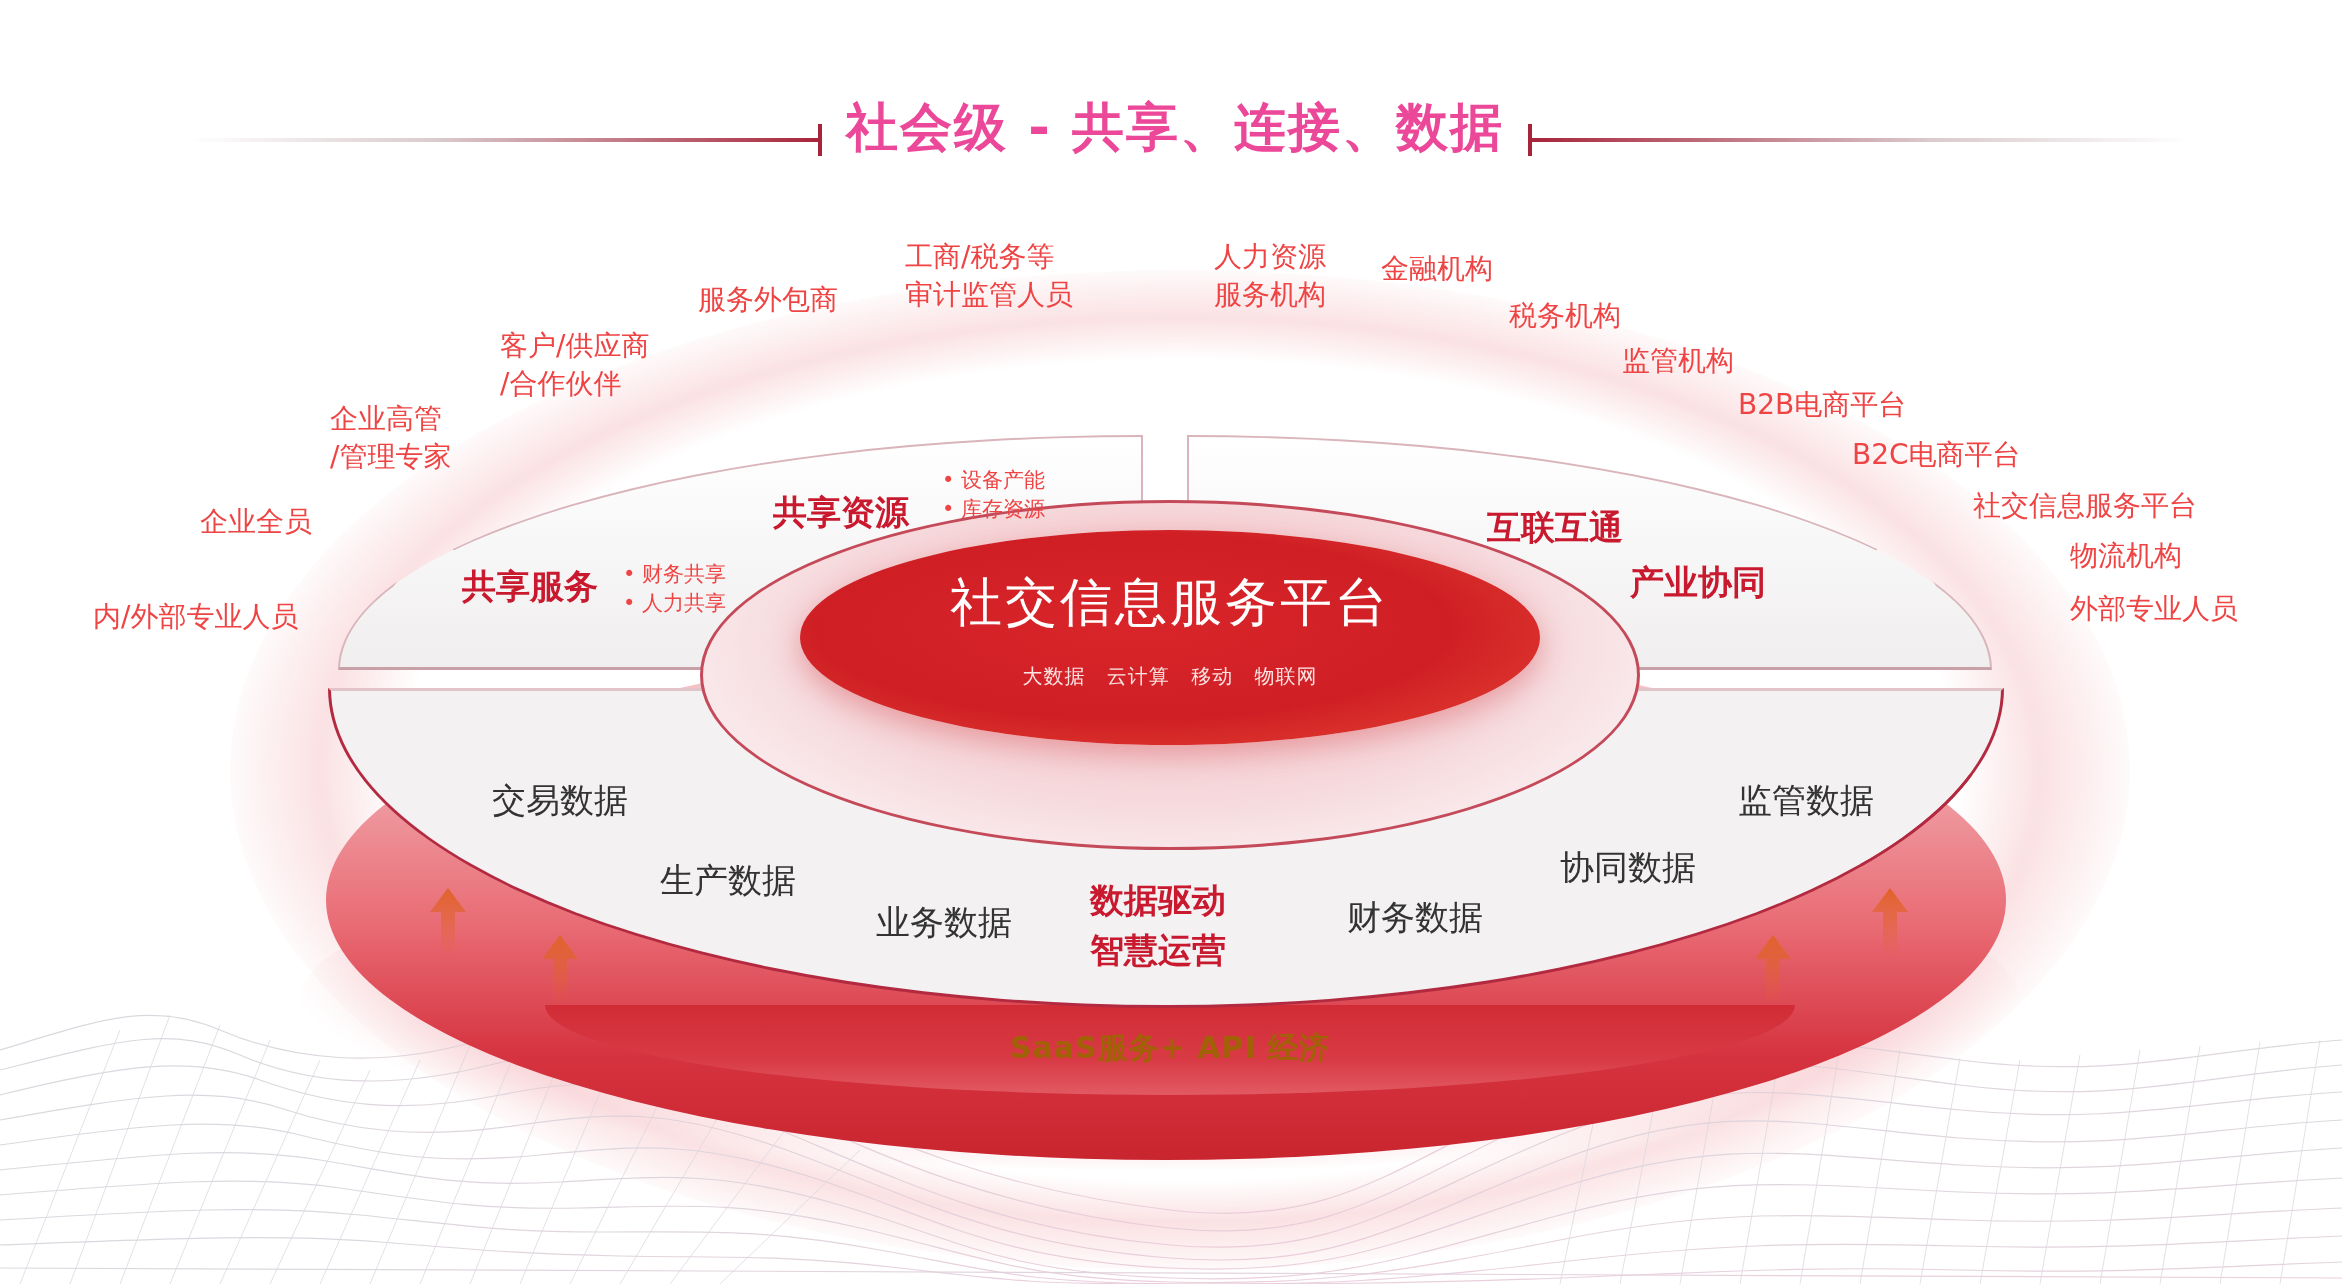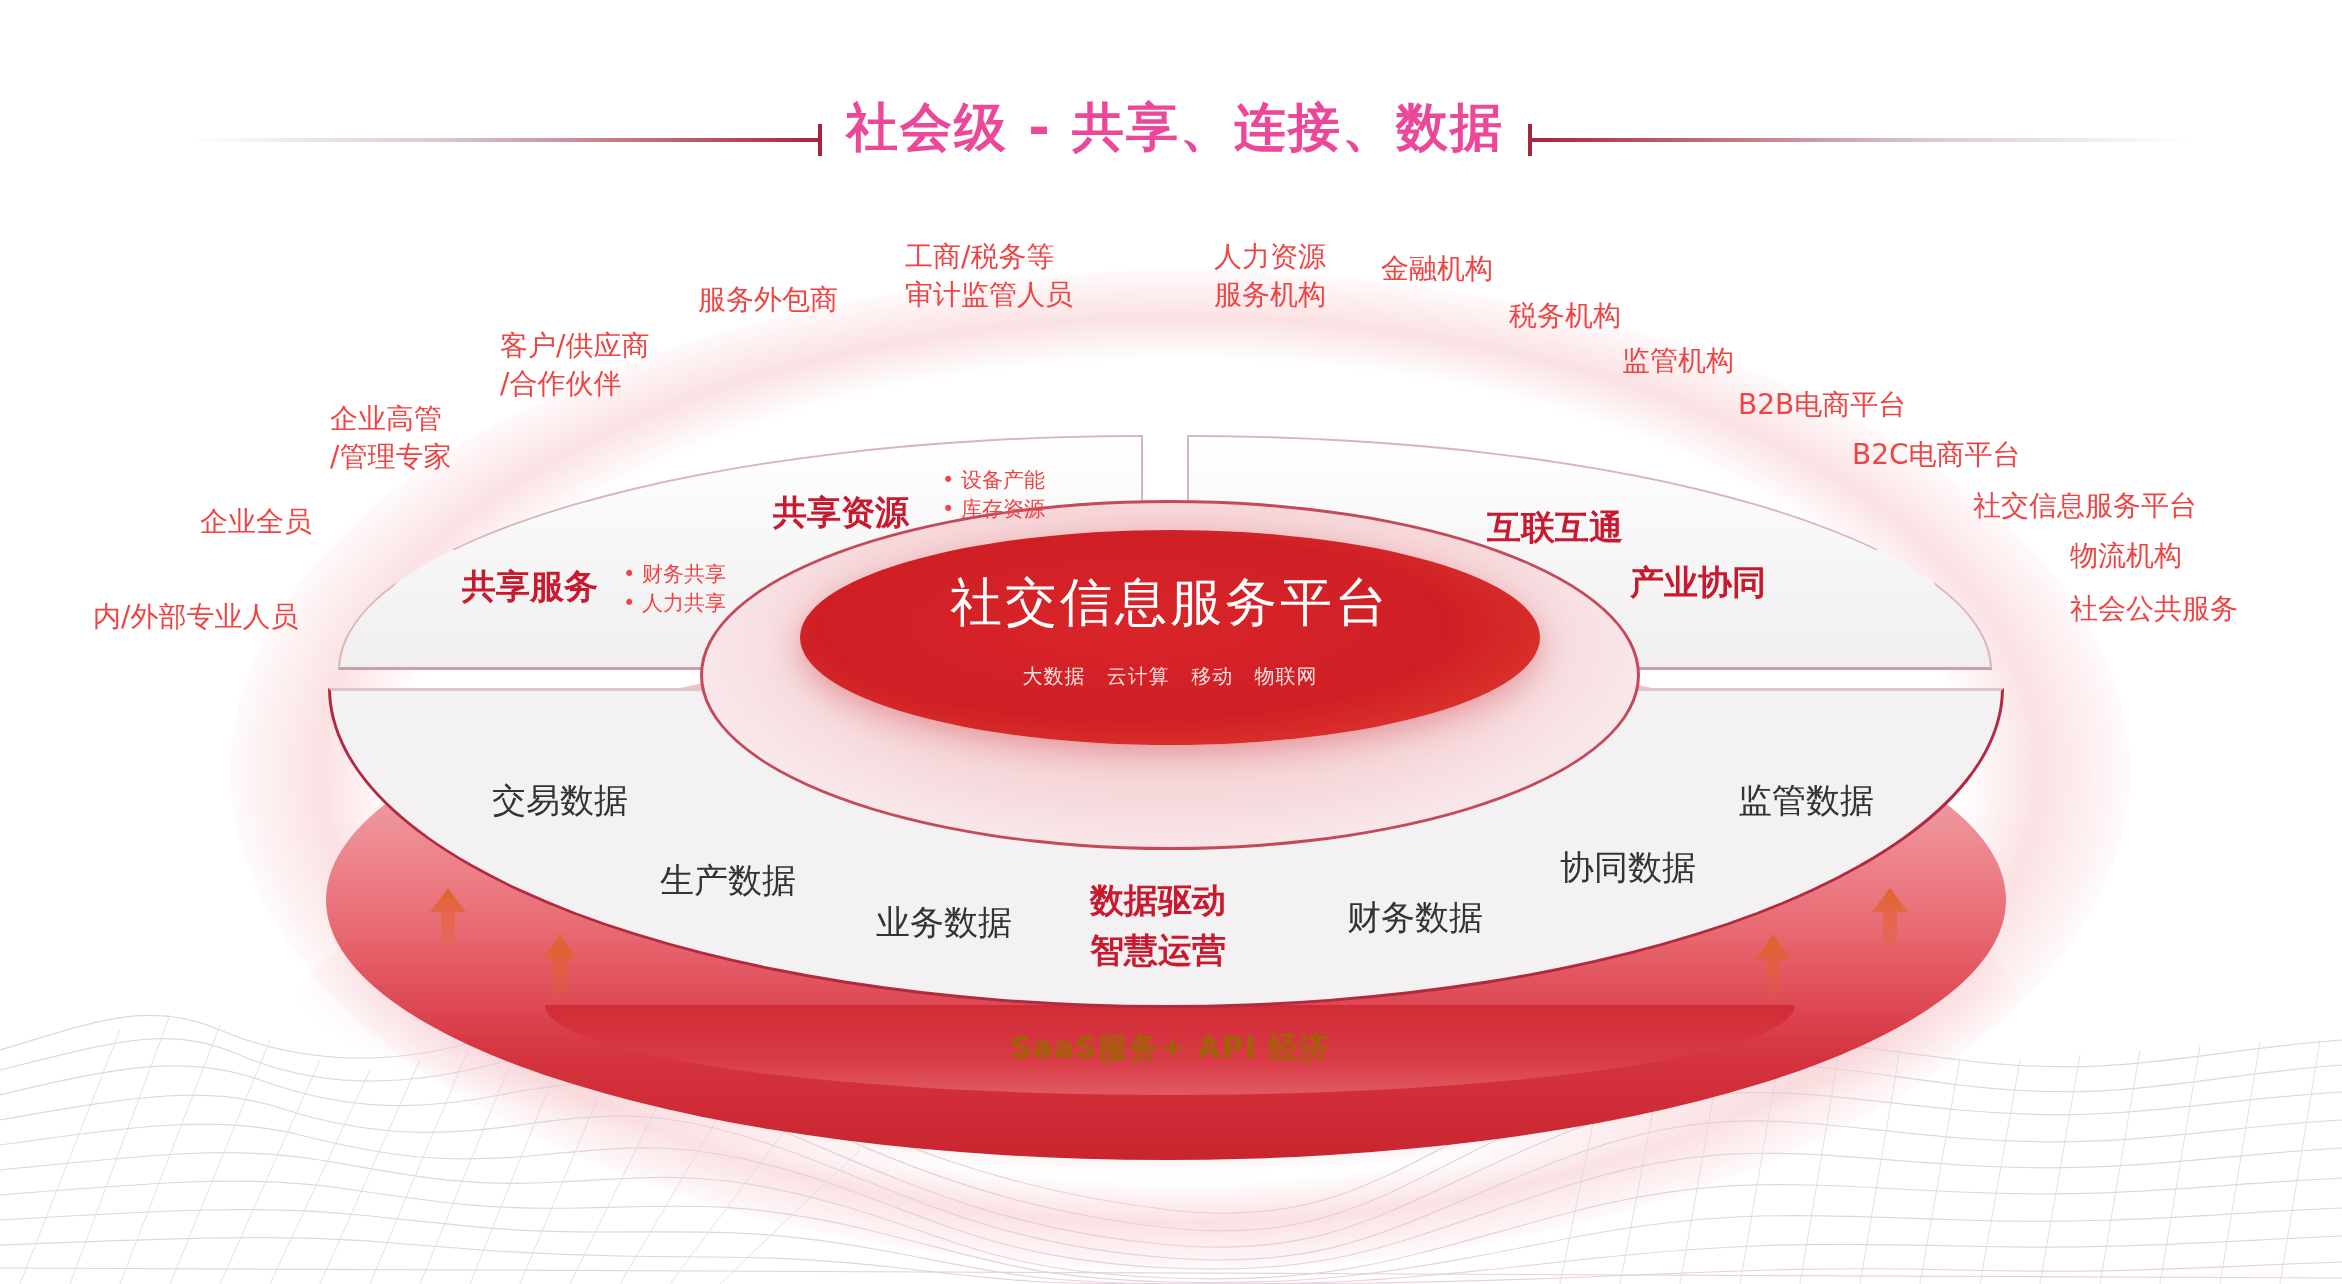--- a/index.html
+++ b/index.html
@@ -264,14 +264,14 @@
 <div class="label" style="left:1852px; top:436px;">
     <div>B2C电商平台</div>
   </div>
 <div class="label" style="left:1973px; top:487px;">
     <div>社交信息服务平台</div>
   </div>
 <div class="label" style="left:2070px; top:537px;">
     <div>物流机构</div>
   </div>
 <div class="label" style="left:2070px; top:590px;">
-    <div>社会公共服务</div>
+    <div>外部专业人员</div>
   </div>
 
 </body></html>

